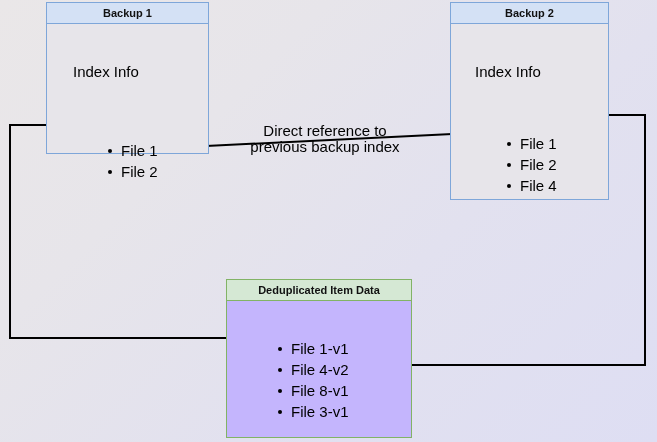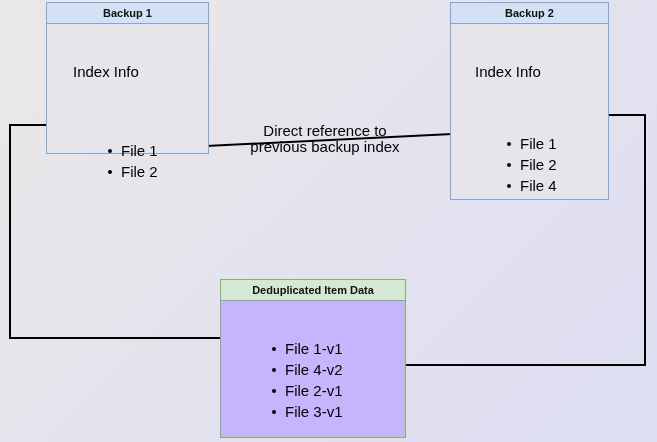--- a/index.html
+++ b/index.html
@@ -139,27 +139,27 @@
     <div class="node-body">
       <div class="node-subtitle" style="left:24px; top:39px;">Index Info</div>
       <ul class="bullet-list" style="left:45px; top:101px;">
         <li>File 1</li>
         <li>File 2</li>
         <li>File 4</li>
       </ul>
     </div>
   </div>
 
-  <div class="node green" style="left:220px; top:279px; width:186px; height:159px;">
+  <div class="node green" style="left:226px; top:279px; width:186px; height:159px;">
     <div class="node-header">Deduplicated Item Data</div>
     <div class="node-body">
       <ul class="bullet-list" style="left:40px; top:29px;">
         <li>File 1-v1</li>
         <li>File 4-v2</li>
-        <li>File 2-v1</li>
+        <li>File 8-v1</li>
         <li>File 3-v1</li>
       </ul>
     </div>
   </div>
 
   <div class="edge-label" style="left:243px; top:123px; width:164px;">Direct reference to
 previous backup index</div>
 
 </div>
 

